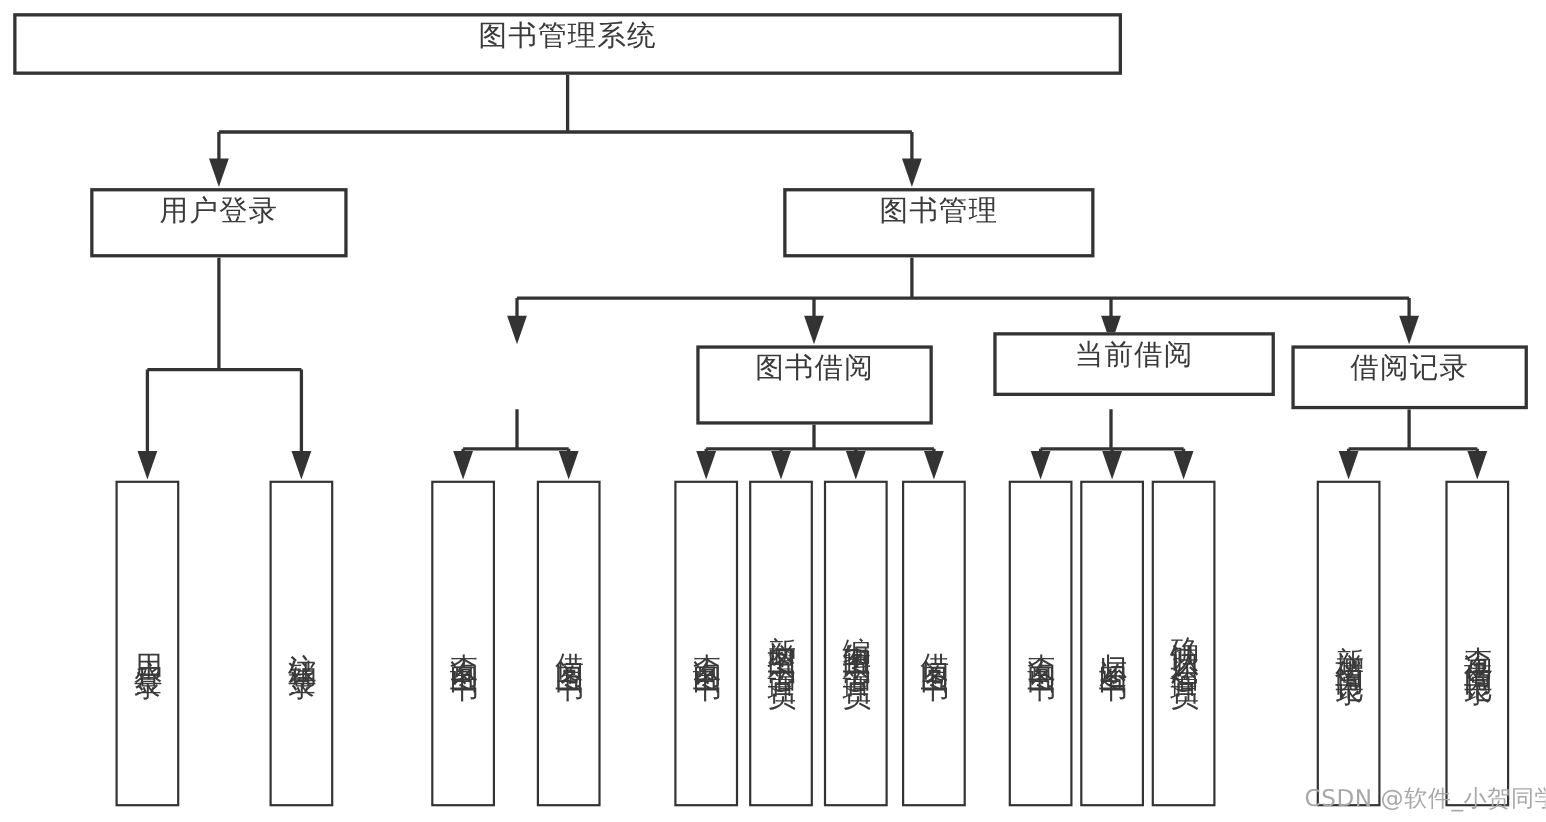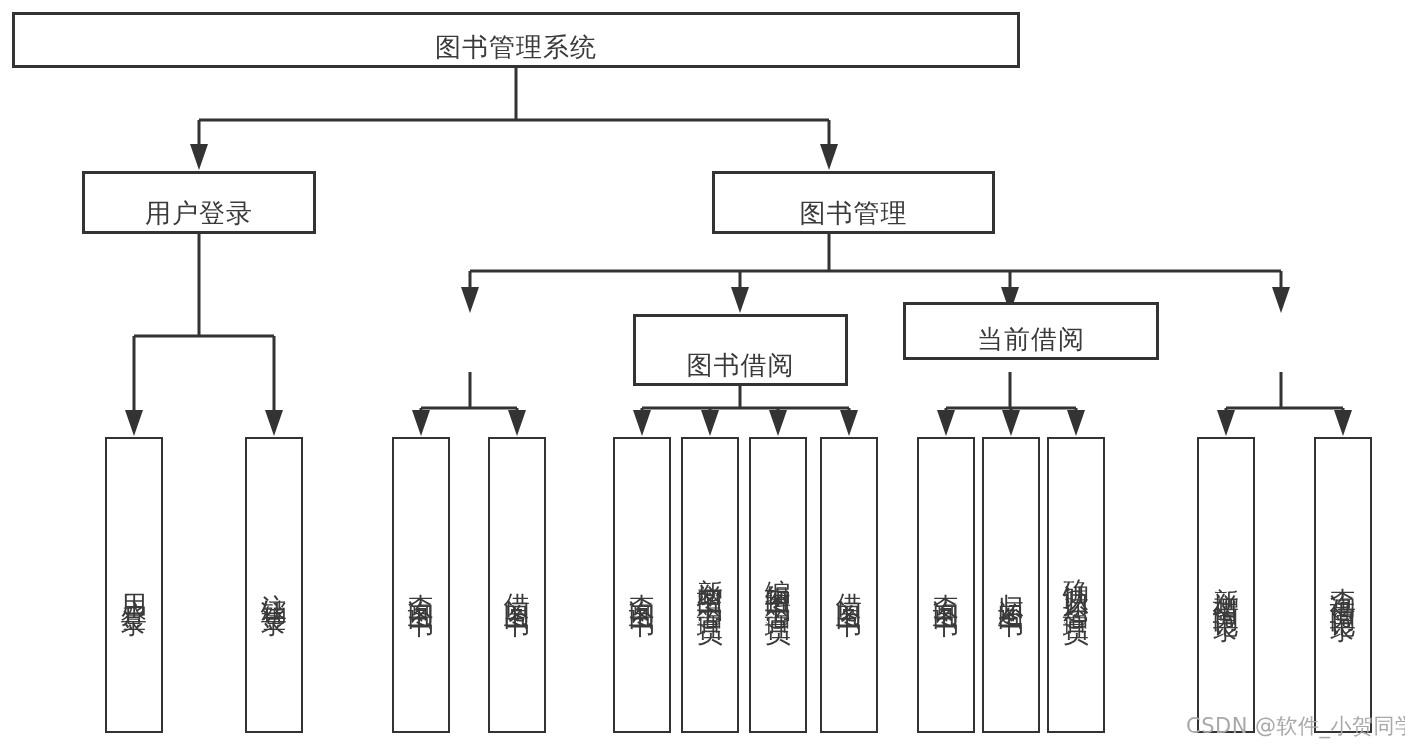--- a/index.html
+++ b/index.html
@@ -17,21 +17,21 @@
     overflow:hidden;
   }
   .connector-layer{position:absolute;left:0;top:0;width:1405px;height:747px;}
   .cline{stroke:var(--line);stroke-width:3;fill:none;}
   .ahead{fill:var(--line);stroke:none;}
   .hbox{
     position:absolute;
     box-sizing:border-box;
     background:var(--bg);
     border:3px solid var(--line);
-    display:flex;align-items:flex-end;justify-content:center;
+    display:flex;align-items:flex-start;justify-content:center;
     color:var(--text);
     font-size:26px;
     letter-spacing:1px;
     z-index:2;
   }
   .vbox{
     position:absolute;
     top:437px;width:58px;height:296px;
     box-sizing:border-box;
     background:var(--bg);
@@ -109,20 +109,23 @@
   <div class="hbox" style="left:712px;top:171px;width:283px;height:63px">
     <span>图书管理</span>
   </div>
 
   <div class="hbox" style="left:633px;top:314px;width:215px;height:72px">
     <span>图书借阅</span>
   </div>
   <div class="hbox" style="left:903px;top:302px;width:256px;height:58px">
     <span>当前借阅</span>
   </div>
+  <div class="hbox" style="left:1174px;top:314px;width:215px;height:58px">
+    <span>借阅记录</span>
+  </div>
 
   <div class="vbox" style="left:105px">
     <span>用户登录</span>
   </div>
   <div class="vbox" style="left:245px">
     <span>注销登录</span>
   </div>
 
   <div class="vbox" style="left:392px">
     <span>查询图书</span>

